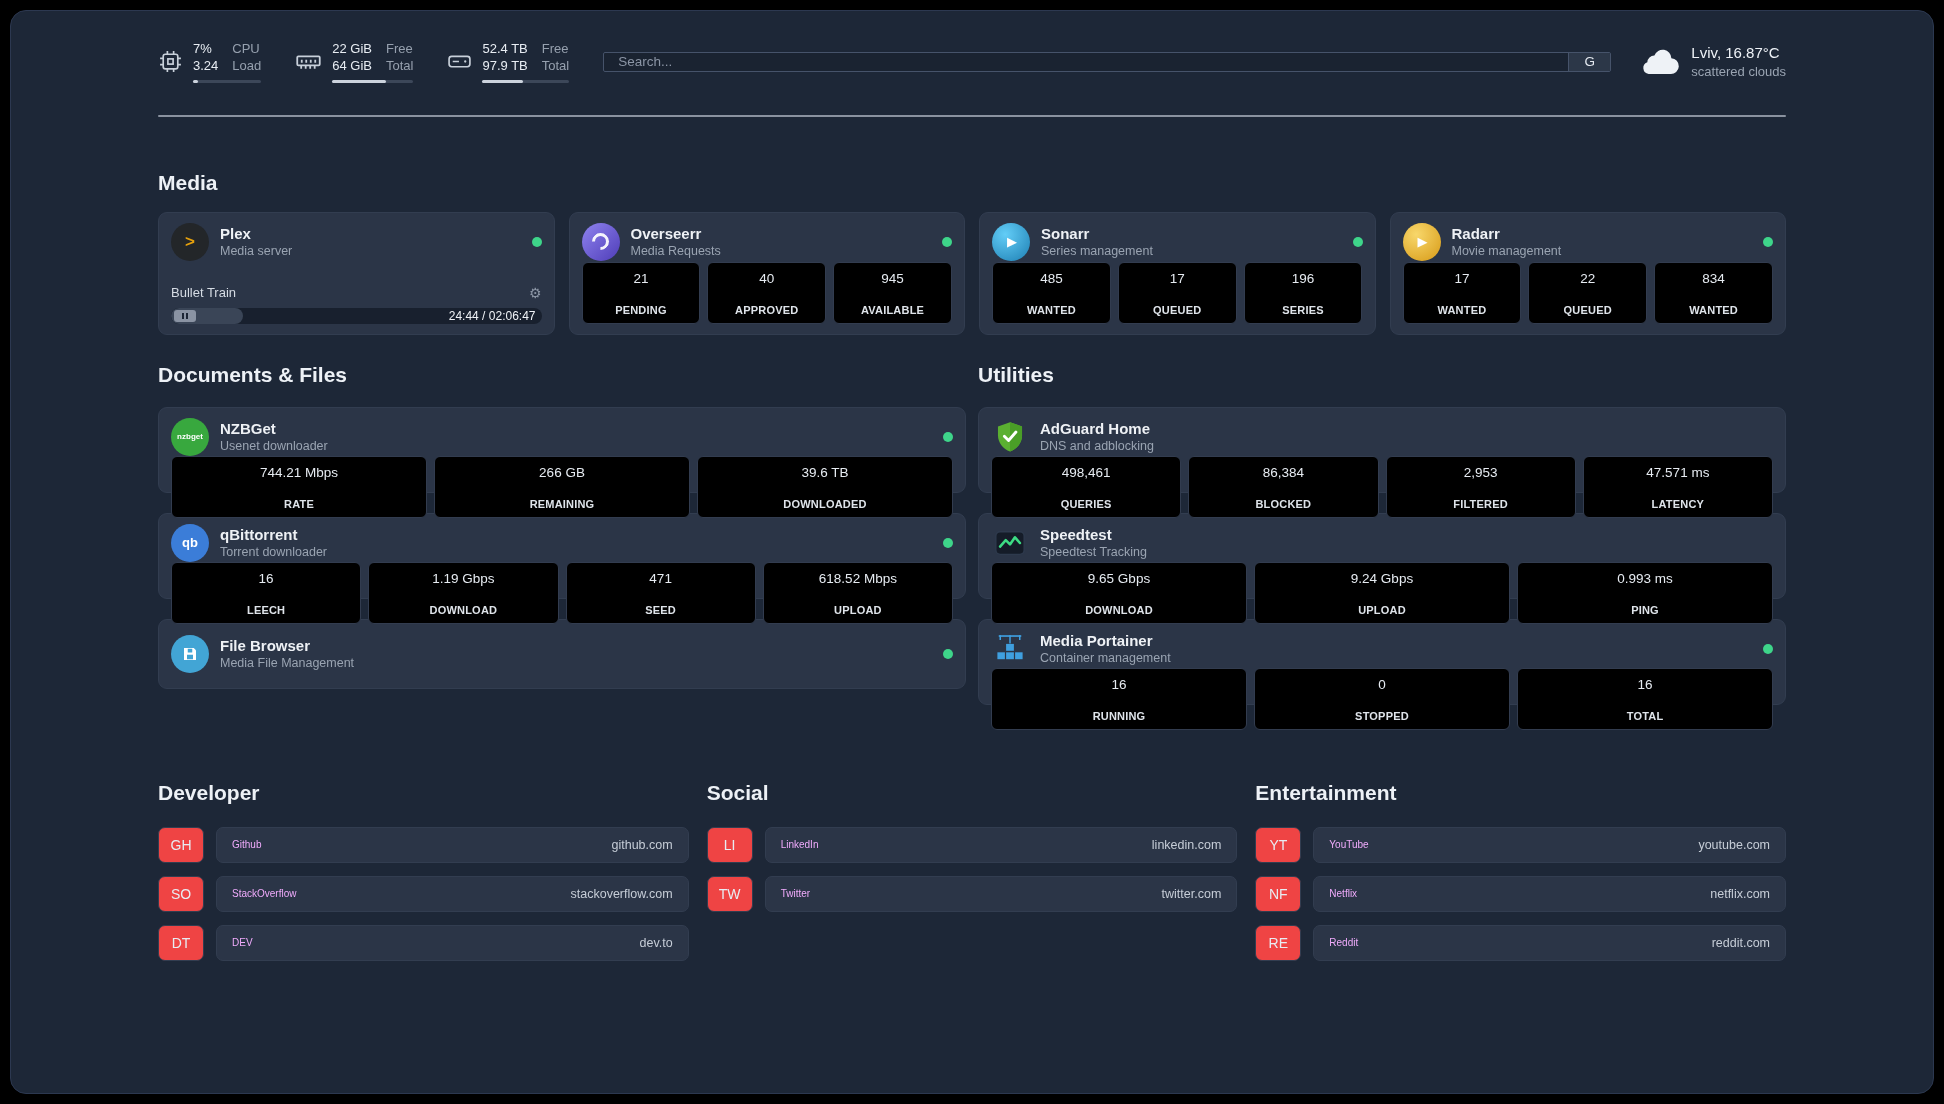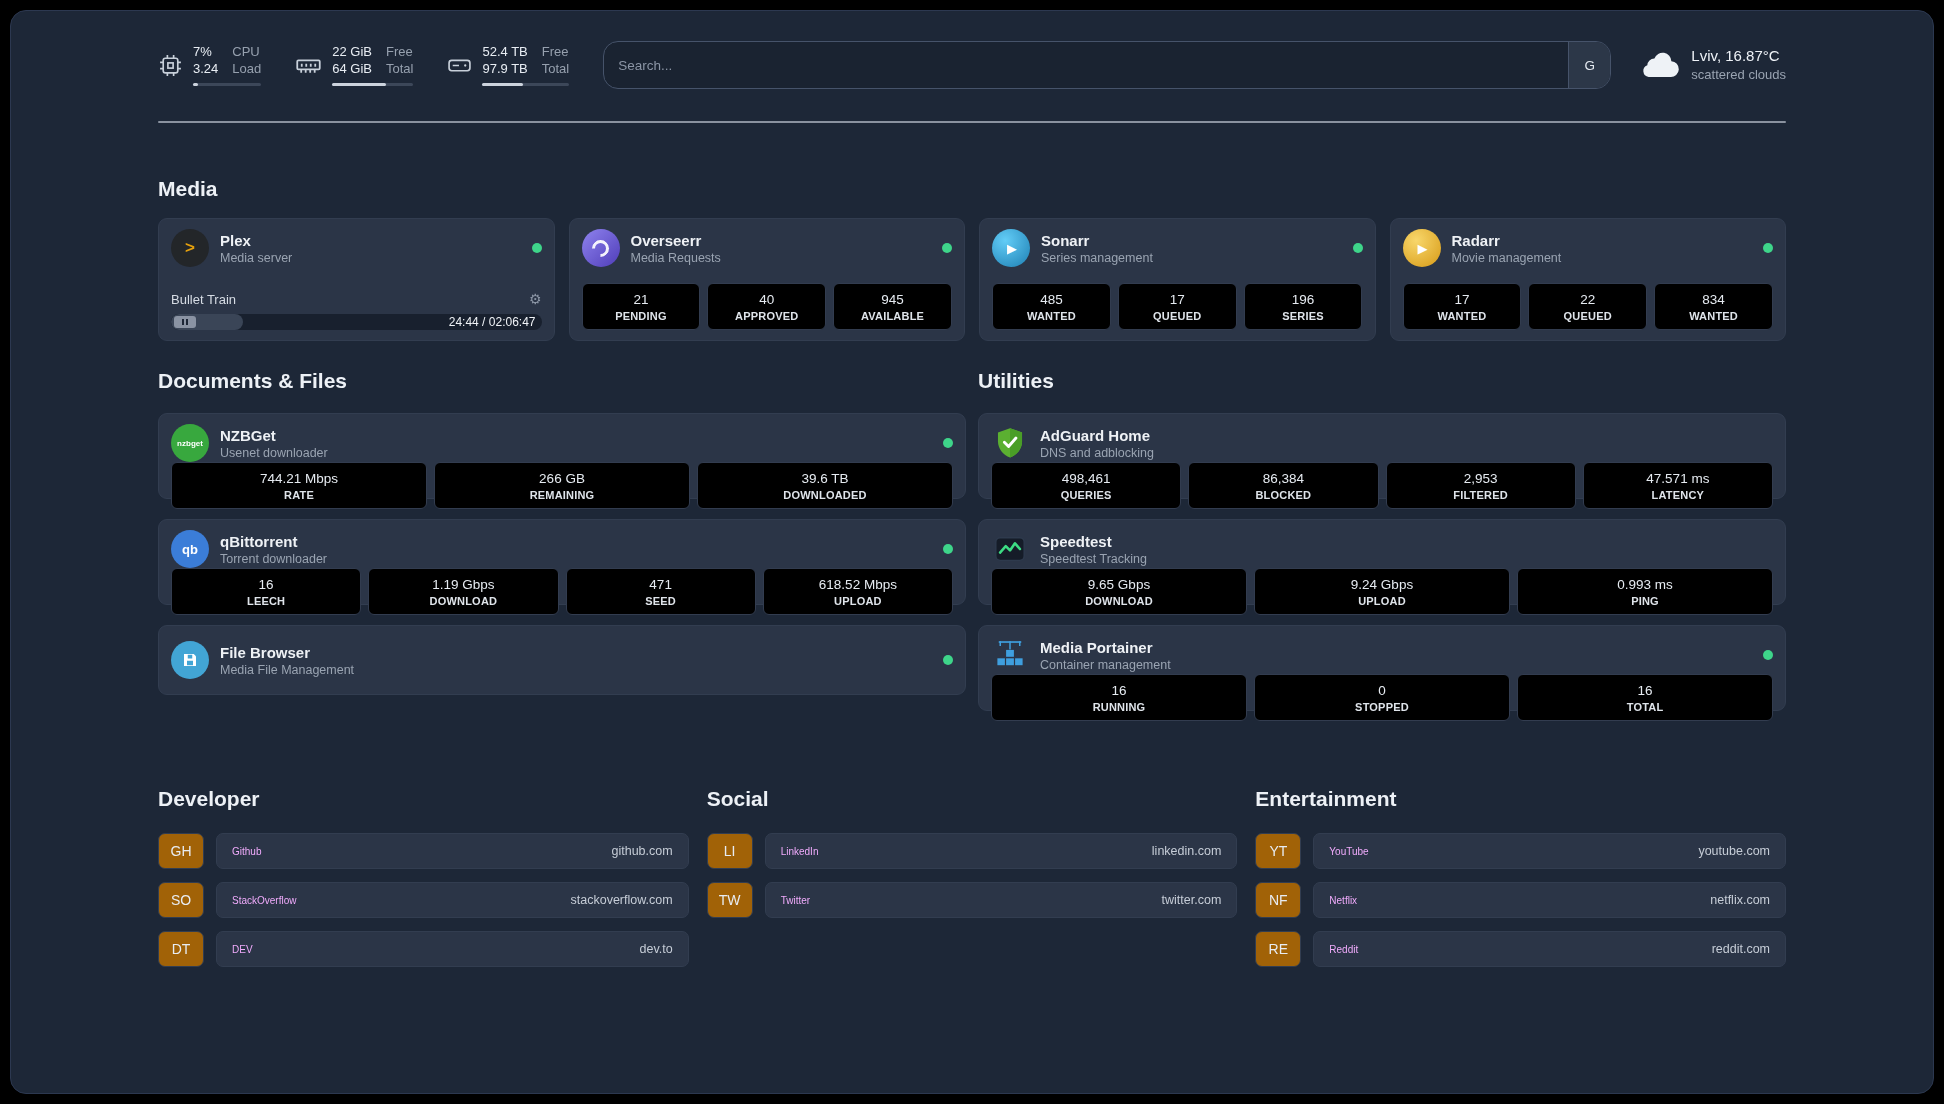--- a/index.html
+++ b/index.html
@@ -15,22 +15,22 @@
   .topbar { display:flex; align-items:center; }
   .metric { display:flex; align-items:center; gap:10px; margin-right:34px; }
   .m-icon { display:flex; align-items:center; }
   .m-row { display:flex; gap:14px; }
   .m-col { display:flex; flex-direction:column; font-size:13px; line-height:1.3; }
   .m-vals { color:#e8edf3; }
   .m-labels { color:#96a0ae; }
   .m-bar { width:100%; height:3px; background:#3c4759; border-radius:2px; margin-top:5px; }
   .m-fill { display:block; height:100%; background:#ccd3dd; border-radius:2px; }
 
-  .search { flex:1; display:flex; align-items:stretch; height:48px; margin:0 28px 0 0;
-    border:1px solid #46536a; border-radius:15px; background:#1a2331; overflow:hidden; }
+  .search { flex:1; display:flex; align-items:stretch; height:20px; margin:0 28px 0 0;
+    border:1px solid #46536a; border-radius:2px; background:#1a2331; overflow:hidden; }
   .search input { flex:1; background:transparent; border:none; outline:none;
     color:#dfe5ec; font-size:13.5px; padding:0 14px; font-family:inherit; }
   .search input::placeholder { color:#8b95a5; }
   .g-btn { width:42px; background:#2c3748; border:none; border-left:1px solid #46536a;
     color:#e4e9f0; font-size:13.5px; cursor:pointer; font-family:inherit; }
 
   .weather { display:flex; align-items:center; gap:10px; }
   .w-loc { font-size:15px; color:#eef2f7; line-height:1.35; }
   .w-cond { font-size:13px; color:#9aa4b2; line-height:1.35; }
 
@@ -54,21 +54,21 @@
   .s-icon { width:38px; height:38px; border-radius:50%; flex:none;
     display:flex; align-items:center; justify-content:center; }
   .s-name { font-size:15px; font-weight:700; color:#eef1f5; }
   .s-sub { font-size:12.5px; color:#9aa4b2; margin-top:2px; }
   .dot { width:10px; height:10px; border-radius:50%; background:#3ed58a; margin-left:auto; flex:none; }
 
   .stats { display:flex; gap:7px; margin-top:auto; }
   .tile { flex:1; background:#000000; border:1px solid #323c4f; border-radius:6px;
     text-align:center; padding:8px 4px 7px; }
   .t-val { font-size:13.5px; color:#e6ebf1; }
-  .t-lab { font-size:11px; font-weight:700; color:#dfe4ea; margin-top:3px; letter-spacing:.2px; }
+  .t-lab { font-size:11px; font-weight:700; color:#dfe4ea; margin-top:18px; letter-spacing:.2px; }
 
   
   .player { margin-top:auto; }
   .p-top { display:flex; align-items:center; font-size:13px; color:#d6dce4; }
   .gear { margin-left:auto; color:#8b95a5; font-size:14px; cursor:pointer; }
   .p-bar-row { position:relative; margin-top:7px; }
   .p-track { position:relative; height:16px; border-radius:8px; background:#18202e; overflow:hidden; }
   .p-fill { display:block; height:100%; background:#3a4557; border-radius:8px; }
   .p-pause { position:absolute; left:3px; top:2px; width:22px; height:12px; background:#8a93a3;
     border-radius:3px; display:flex; align-items:center; justify-content:center; gap:2px; cursor:pointer; }
@@ -89,21 +89,21 @@
   .nzb-txt { color:#fff; font-size:8px; font-weight:700; }
   .i-qb { background:#3b7dd8; }
   .qb-txt { color:#fff; font-size:13px; font-weight:700; }
   .i-fb { background:#42a5d5; }
   .i-flat { background:transparent; border-radius:0; }
 
   
   .bm-grid { display:grid; grid-template-columns:repeat(3,1fr); gap:18px; margin-top:56px; padding-bottom:30px; }
   .bm-col h2 { margin-bottom:22px; }
   .bm-row { display:flex; gap:12px; margin-bottom:13px; }
-  .bm-abbr { width:46px; height:36px; background:#a16207; border:1px solid #323d50; border-radius:7px;
+  .bm-abbr { width:46px; height:36px; background:#ef4444; border:1px solid #323d50; border-radius:7px;
     display:flex; align-items:center; justify-content:center; color:#e8ecf2; font-size:14px; flex:none; }
   .bm-pill { flex:1; height:36px; background:#2b3547; border:1px solid #323d50; border-radius:7px;
     display:flex; align-items:center; padding:0 15px; cursor:pointer; }
   .bm-name { font-size:10px; color:#f0abfc; }
   .bm-url { margin-left:auto; font-size:12.5px; color:#c6cdd7; }
 </style>
 </head>
 <body>
 
 <div class="window">

